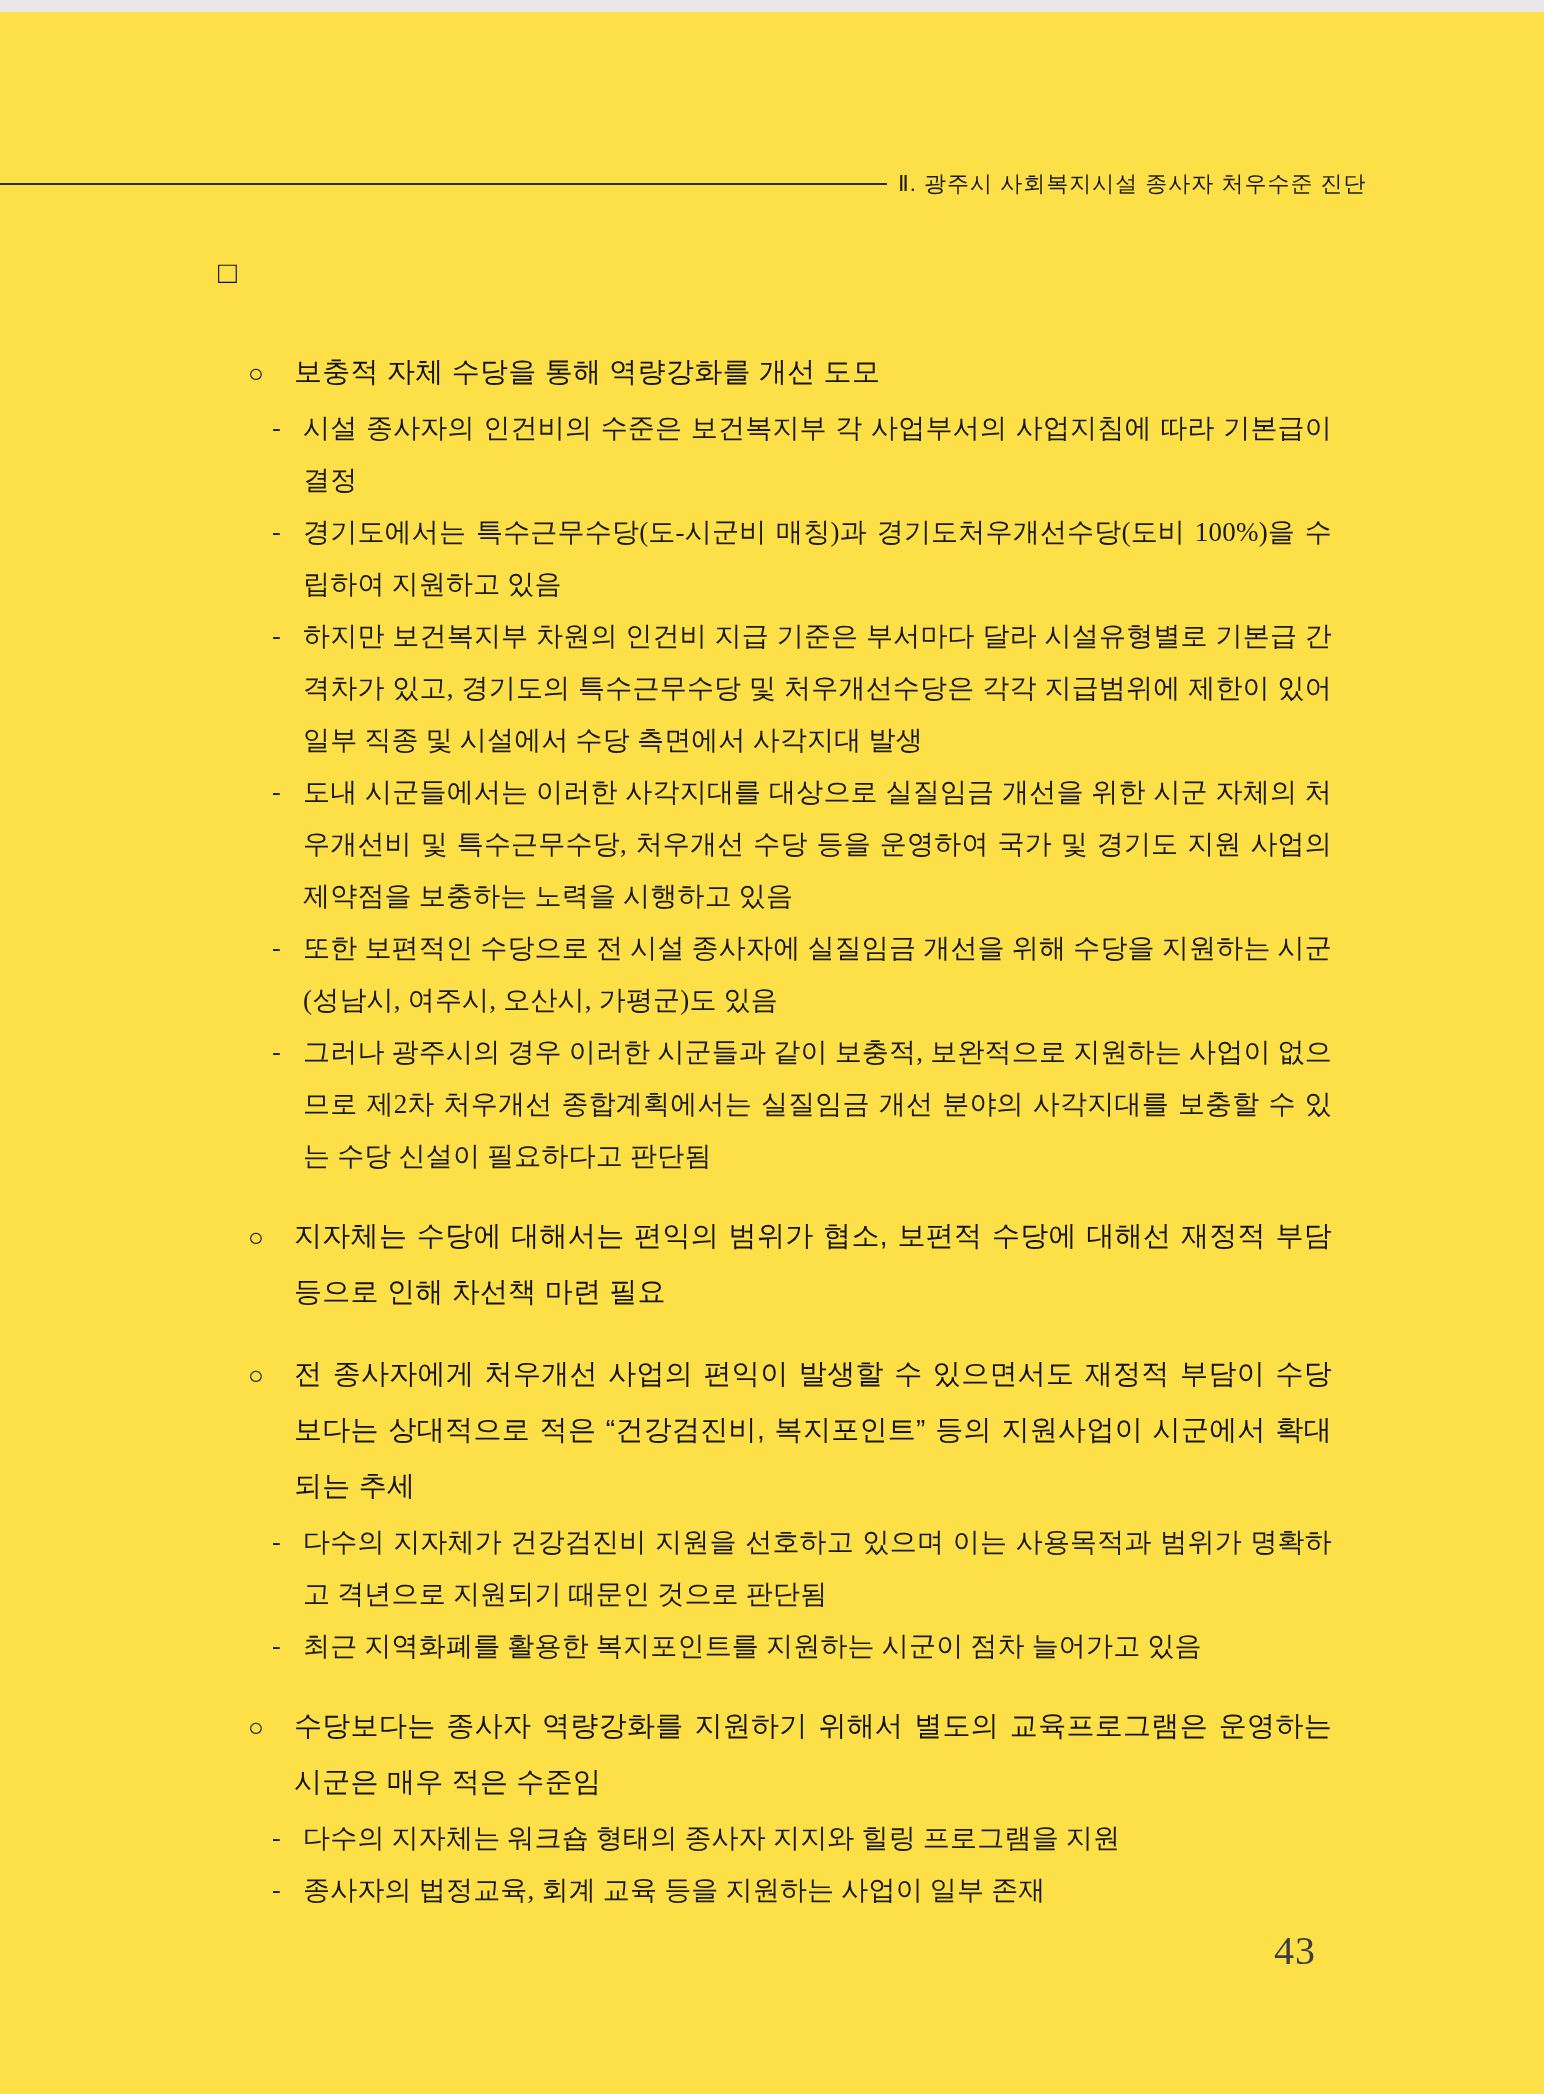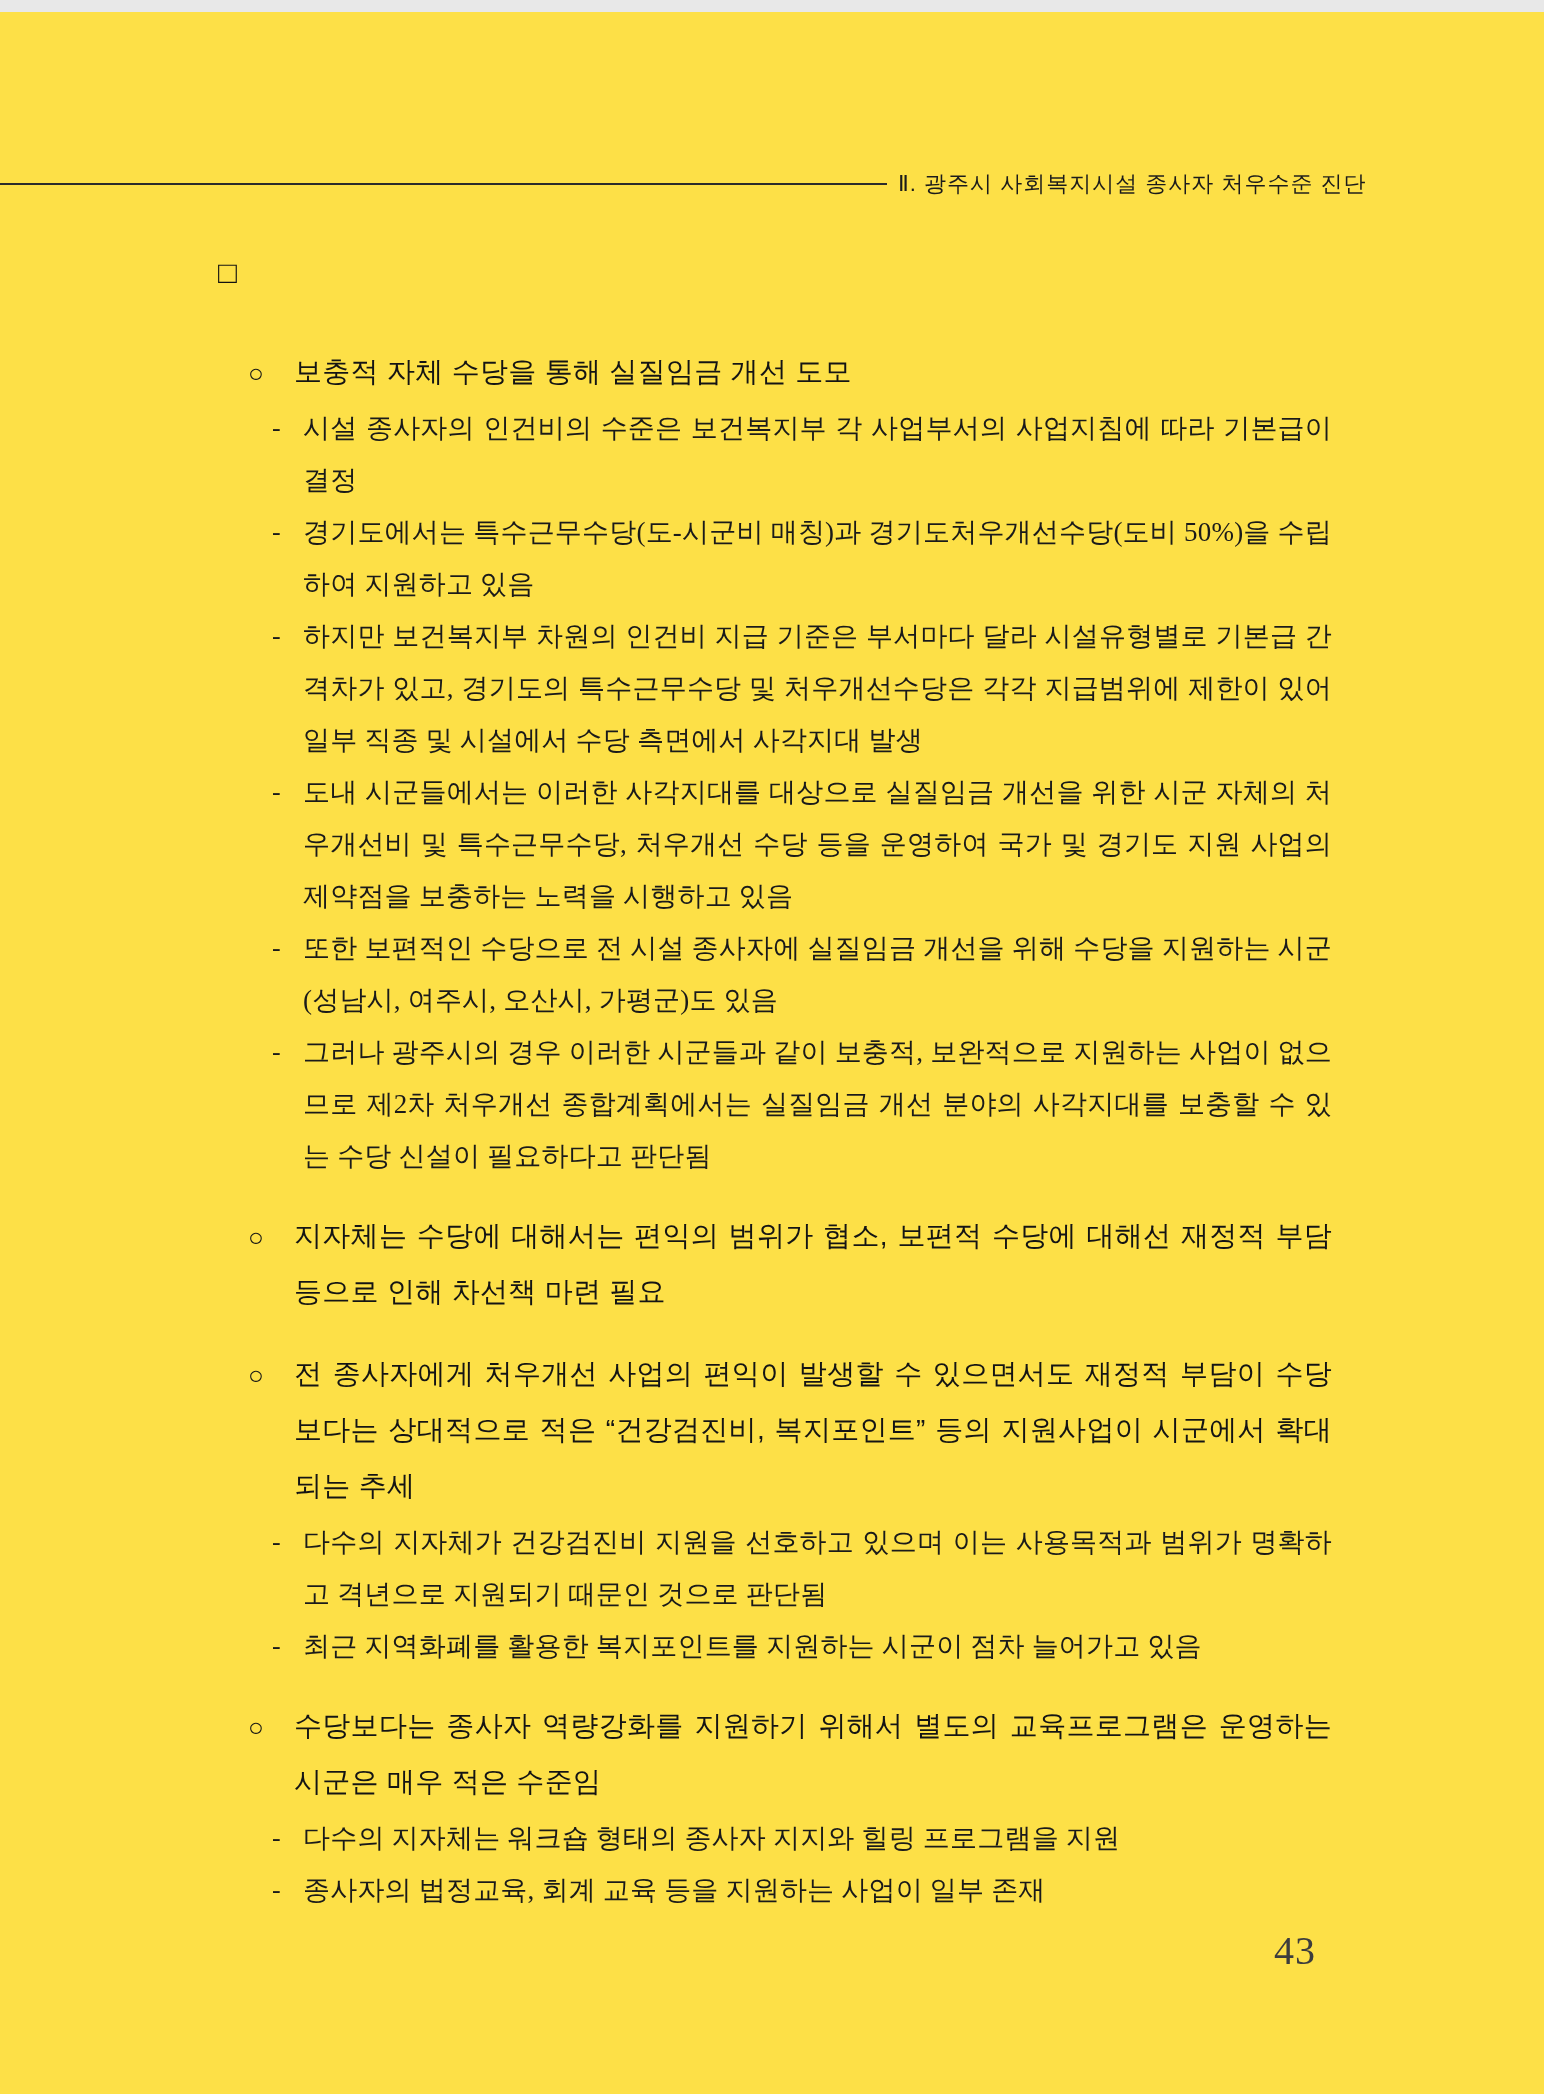--- a/index.html
+++ b/index.html
@@ -77,30 +77,30 @@
 
   <div class="content">
 
     <h1 class="doc-title">
       <span class="sq-marker">□</span>
     </h1>
 
     <section class="topic">
       <div class="topic-head">
         <span class="o-marker">○</span>
-        <p>보충적 자체 수당을 통해 실질임금 개선 도모</p>
+        <p>보충적 자체 수당을 통해 역량강화를 개선 도모</p>
       </div>
       <ul class="sub-items">
         <li class="sub-item">
           <span class="dash-marker">-</span>
           <p>시설 종사자의 인건비의 수준은 보건복지부 각 사업부서의 사업지침에 따라 기본급이 결정</p>
         </li>
         <li class="sub-item">
           <span class="dash-marker">-</span>
-          <p>경기도에서는 특수근무수당(도-시군비 매칭)과 경기도처우개선수당(도비 50%)을 수립하여 지원하고 있음</p>
+          <p>경기도에서는 특수근무수당(도-시군비 매칭)과 경기도처우개선수당(도비 100%)을 수립하여 지원하고 있음</p>
         </li>
         <li class="sub-item">
           <span class="dash-marker">-</span>
           <p>하지만 보건복지부 차원의 인건비 지급 기준은 부서마다 달라 시설유형별로 기본급 간 격차가 있고, 경기도의 특수근무수당 및 처우개선수당은 각각 지급범위에 제한이 있어 일부 직종 및 시설에서 수당 측면에서 사각지대 발생</p>
         </li>
         <li class="sub-item">
           <span class="dash-marker">-</span>
           <p>도내 시군들에서는 이러한 사각지대를 대상으로 실질임금 개선을 위한 시군 자체의 처우개선비 및 특수근무수당, 처우개선 수당 등을 운영하여 국가 및 경기도 지원 사업의 제약점을 보충하는 노력을 시행하고 있음</p>
         </li>
         <li class="sub-item">

